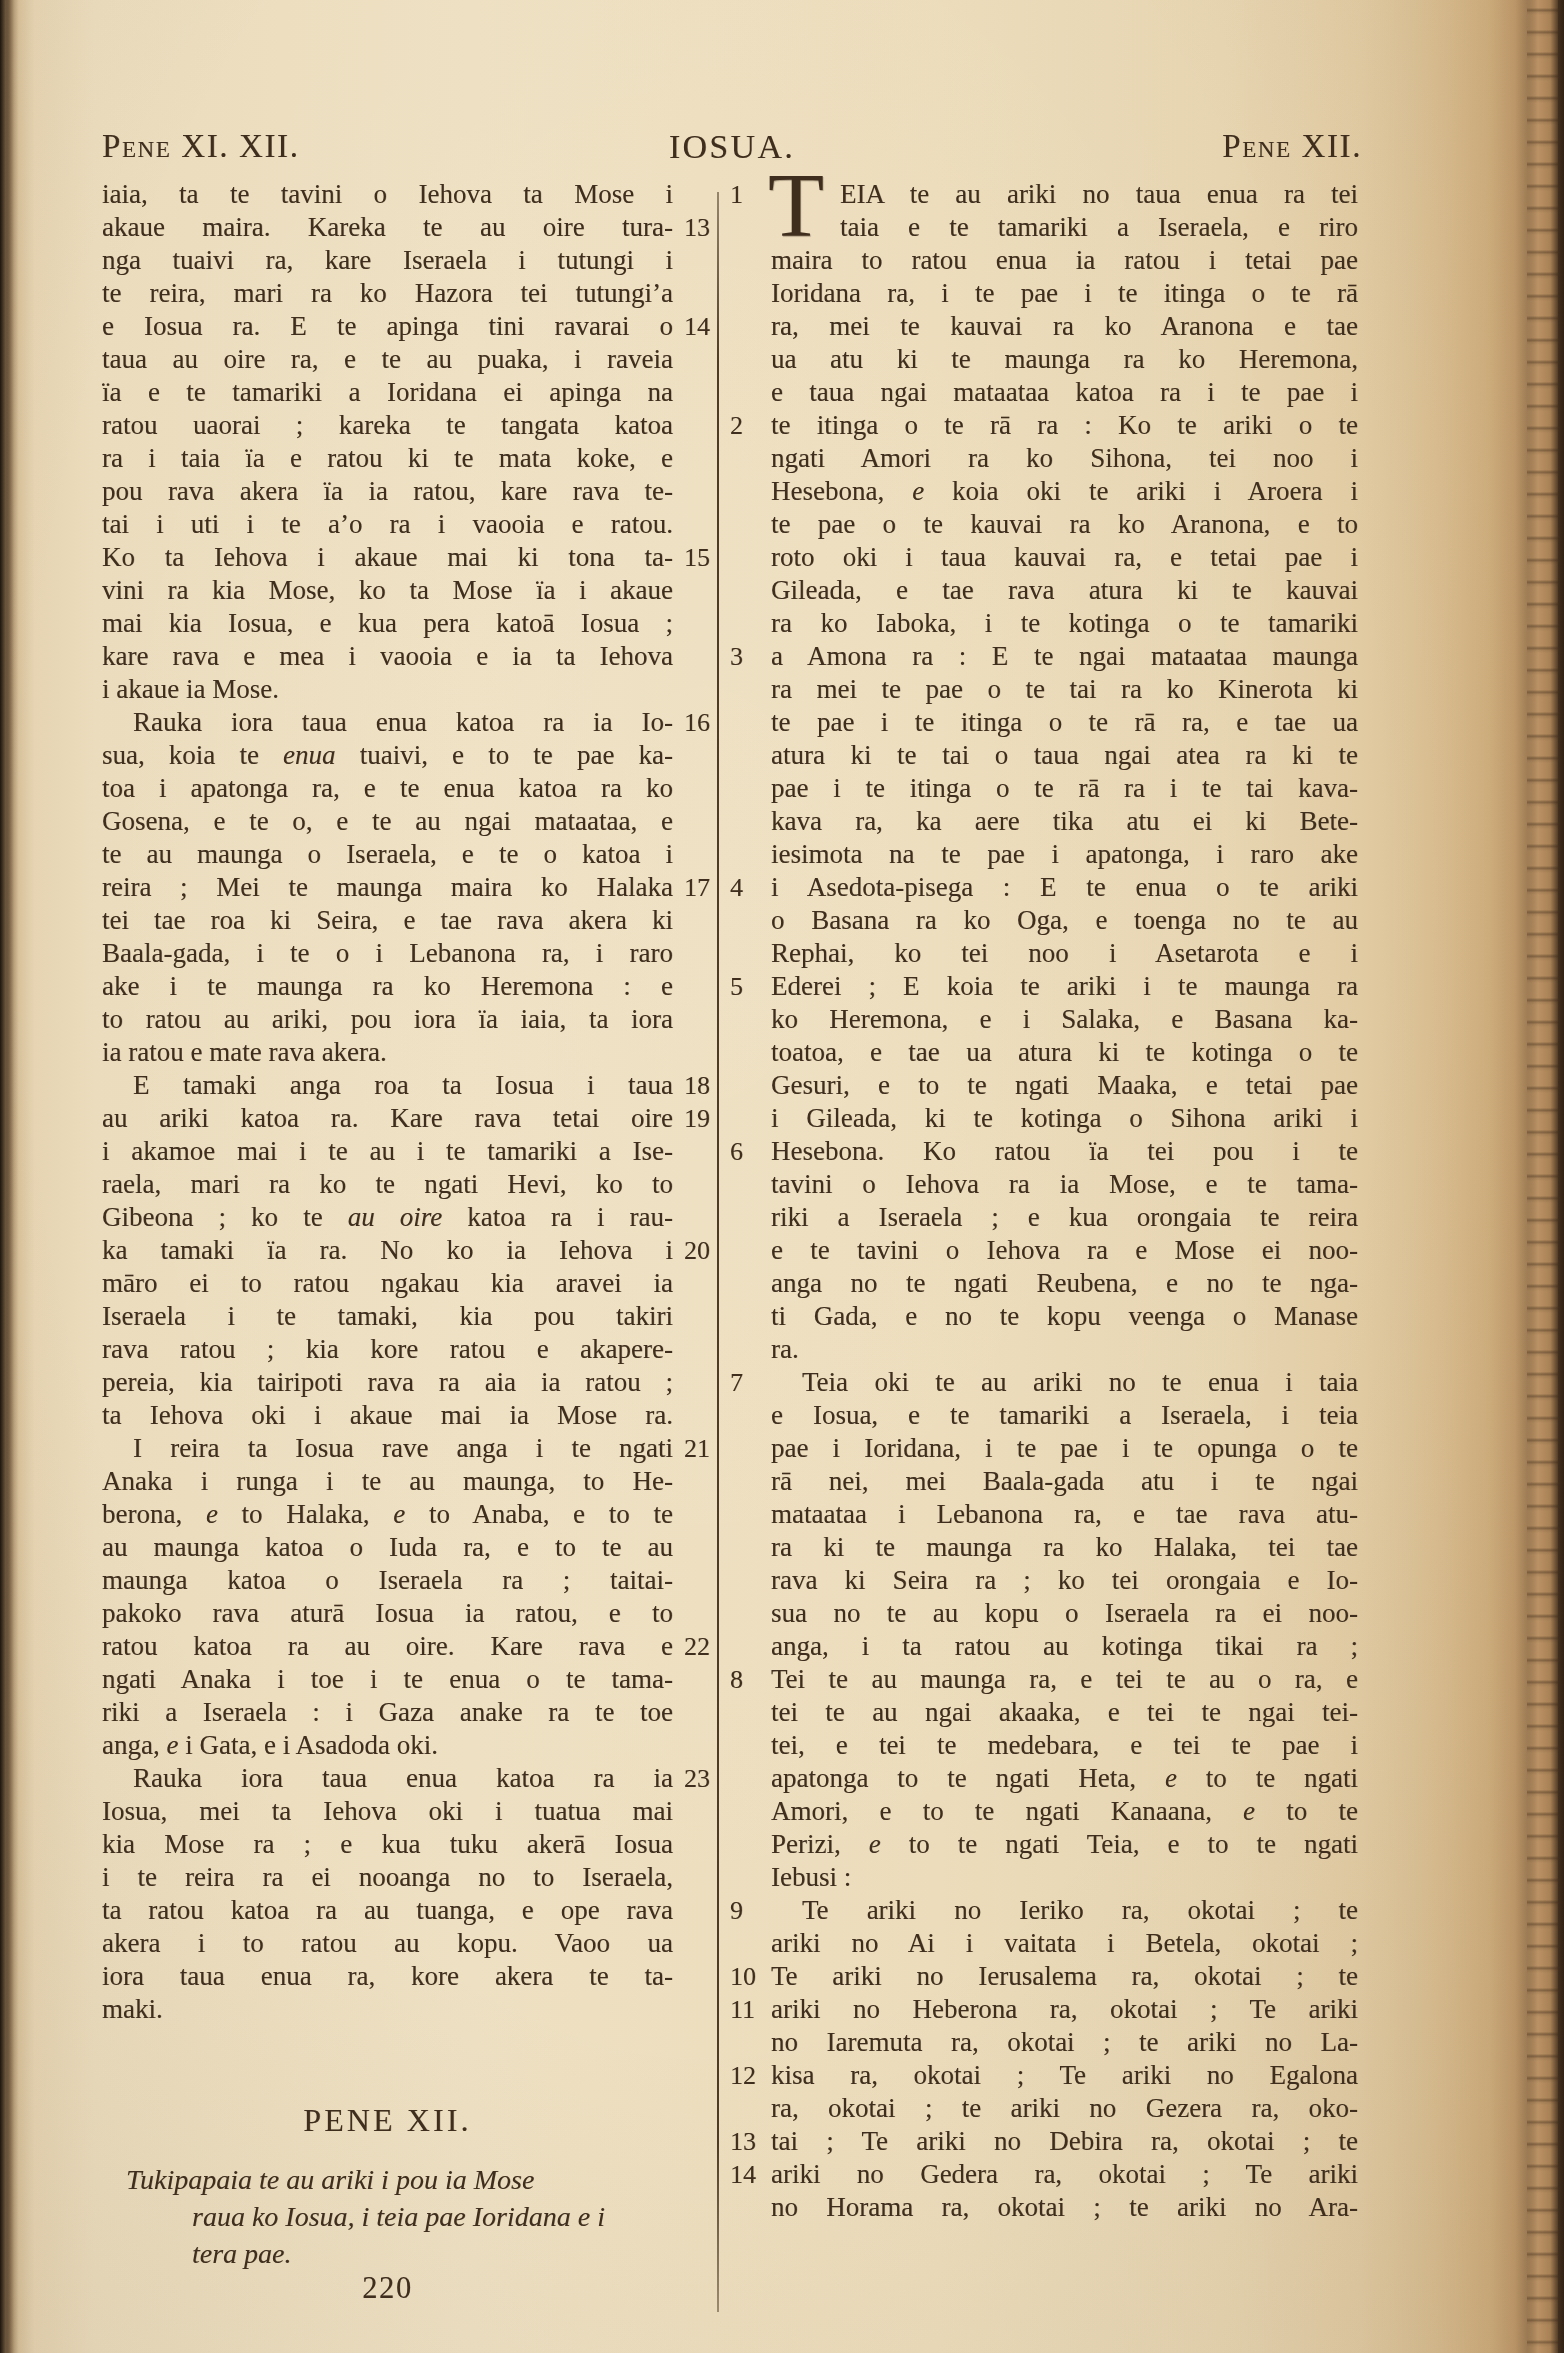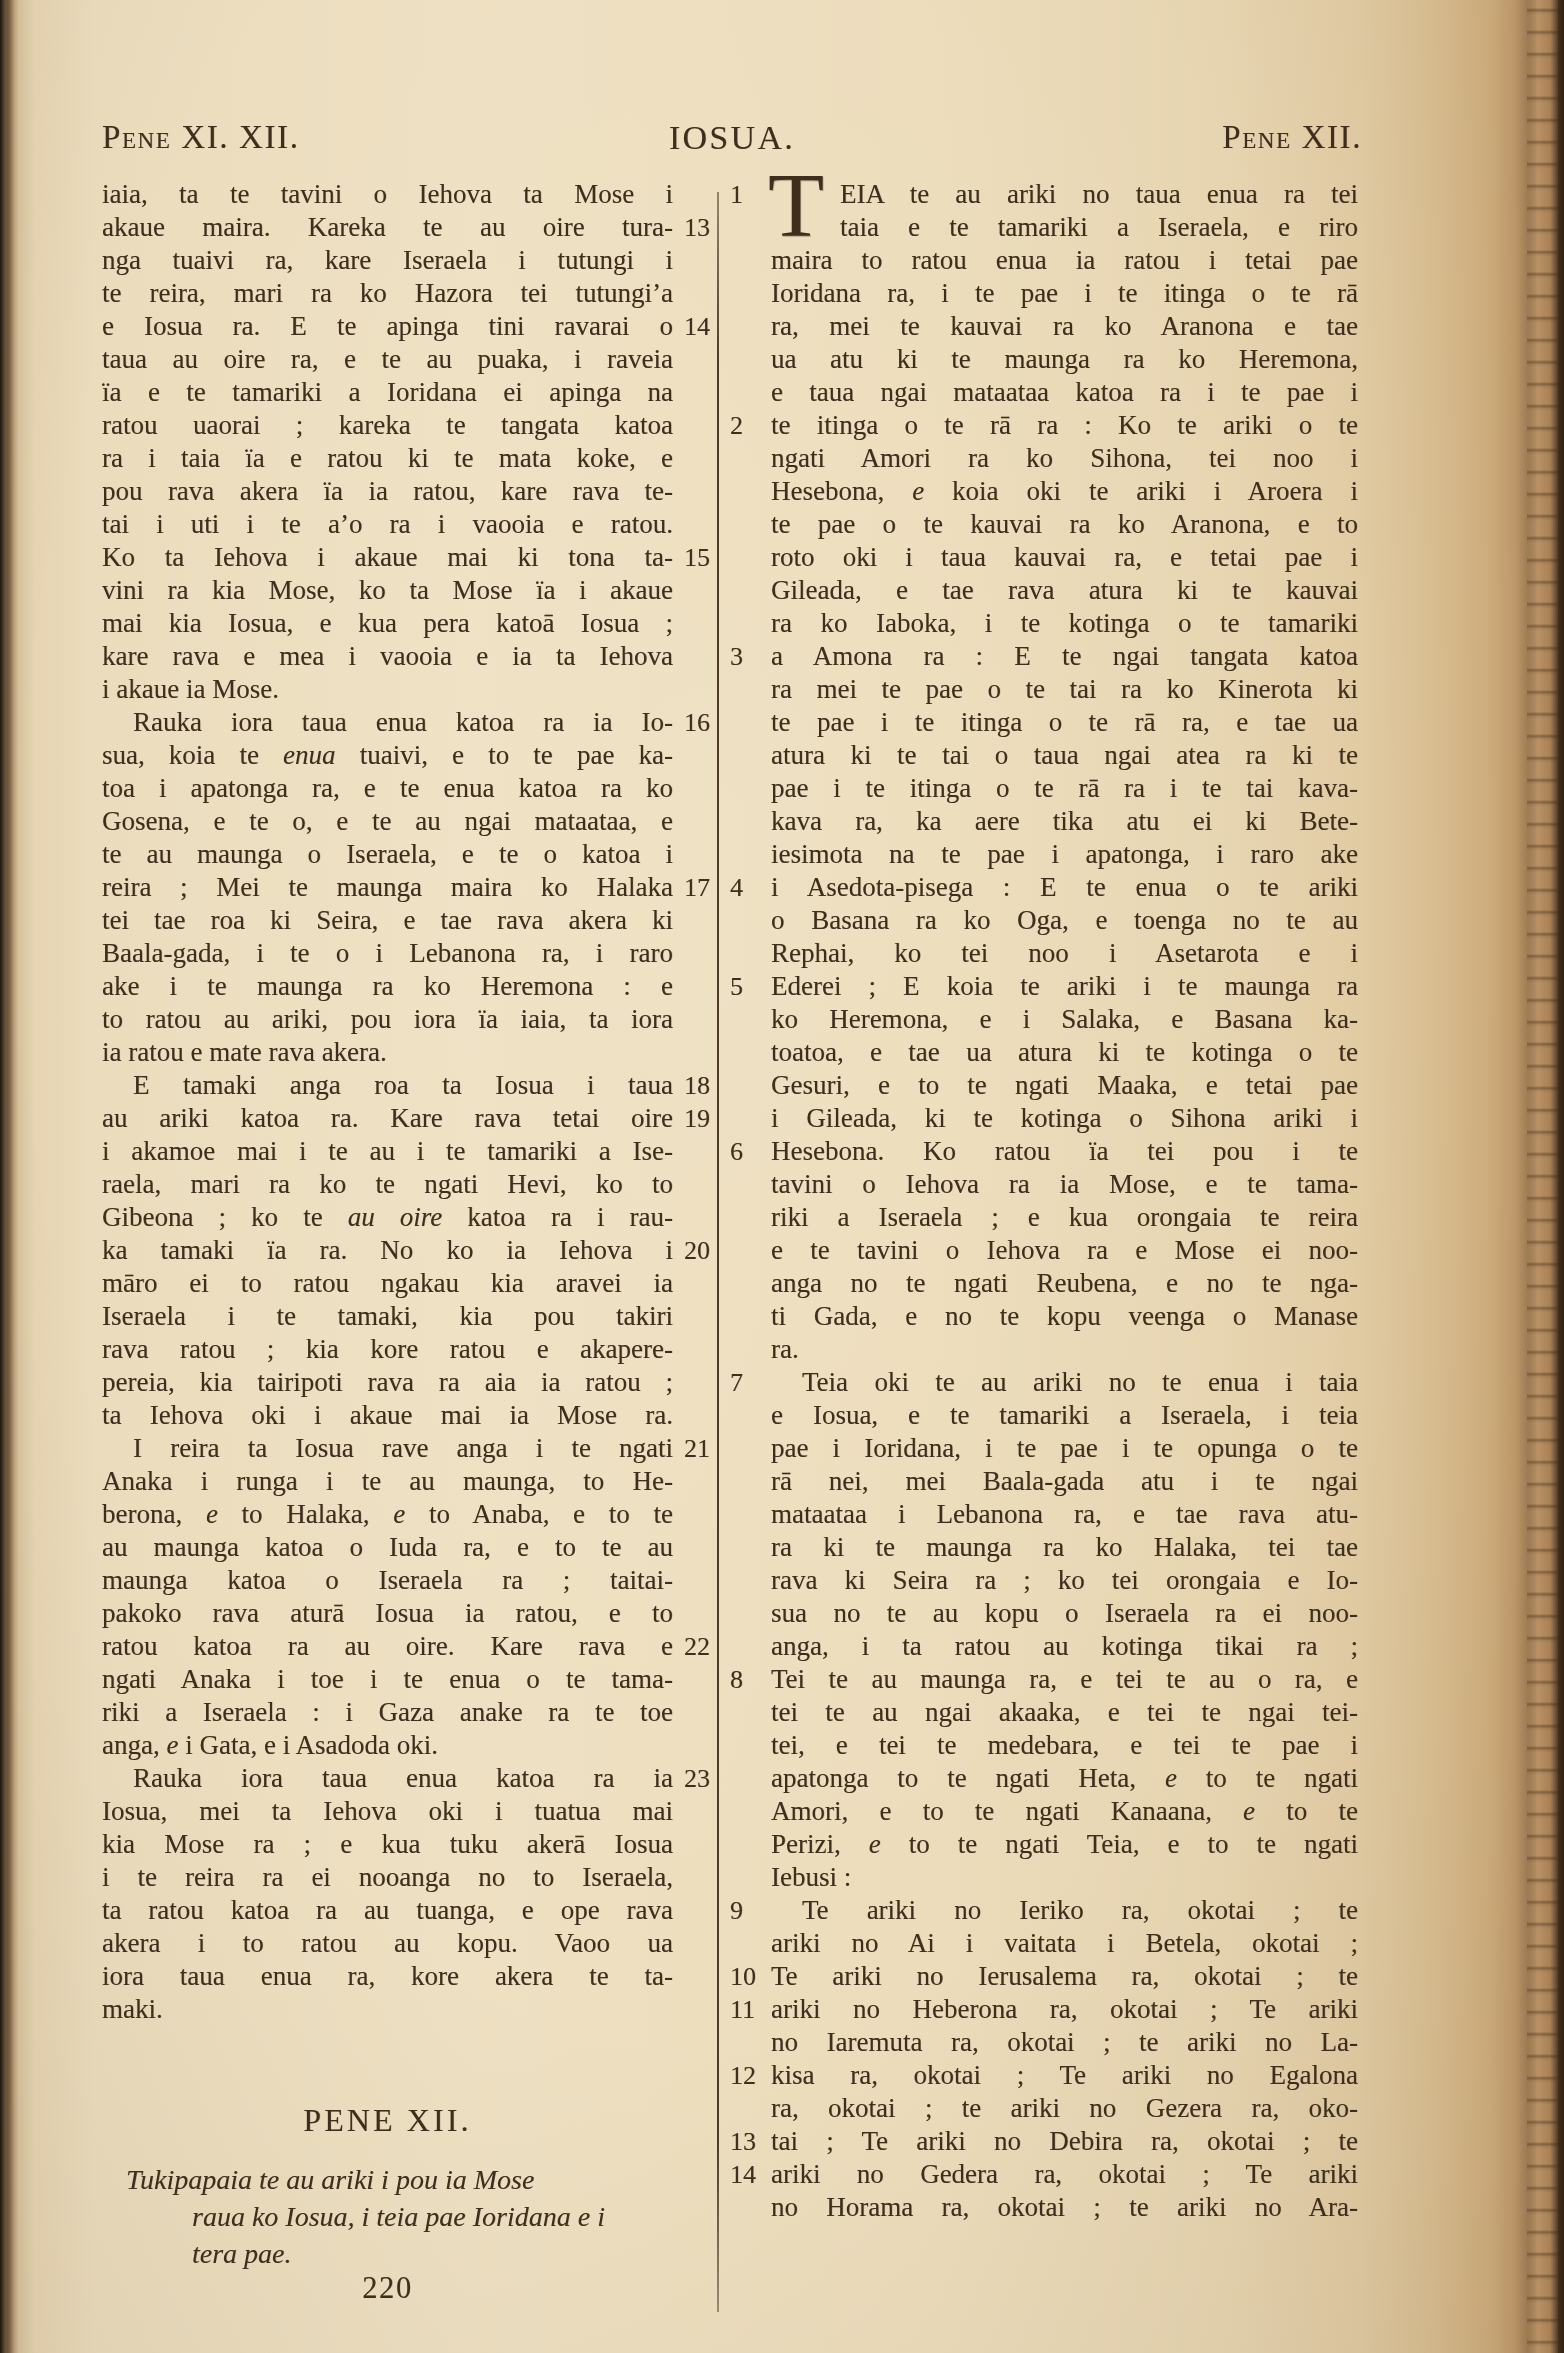--- a/index.html
+++ b/index.html
@@ -7,21 +7,21 @@
     position:relative; width:1565px; height:2354px; overflow:hidden;
     font-family:"Liberation Serif", serif;
     color:#3f2e1d;
     background:
       radial-gradient(ellipse at 45% 38%, rgba(255,252,240,0.10) 0%, rgba(0,0,0,0.00) 55%, rgba(60,40,20,0.07) 100%),
       linear-gradient(90deg,
         #241b13 0%, #55422e 0.35%, #a58a66 0.7%, #d8c29c 1.2%, #e6d4b2 2.2%,
         #ebdcbd 6%, #eee0c2 30%, #ecdcbb 60%, #e7d5b1 78%, #e1cba3 87%,
         #d9bd90 92%, #cfae7d 95.2%, #c09a6b 96.8%, #8a6a47 98.2%, #2b1d12 100%);
   }
-  .hdr{position:absolute; top:119px; font-variant:small-caps; font-size:33px; letter-spacing:1.6px;
+  .hdr{position:absolute; top:128px; font-variant:small-caps; font-size:33px; letter-spacing:1.6px;
        text-shadow:0.4px 0.4px 0.5px rgba(63,46,29,0.35);}
   .hdr-left{left:102px;}
   .hdr-center{left:102px; width:1260px; text-align:center; font-variant:normal; font-size:34px; letter-spacing:2.3px;}
   .hdr-right{left:102px; width:1260px; text-align:right;}
   .rule{position:absolute; left:717px; top:192px; width:1.6px; height:2120px;
         background:linear-gradient(180deg, rgba(78,58,38,0.55), #4e3a26 8%, #4e3a26 92%, rgba(78,58,38,0.5));}
   .col{position:absolute; top:178px; font-size:27px;}
   .col-left{left:102px; width:571px;}
   .col-right{left:771px; width:587px;}
   .ln{position:relative; height:33px; line-height:33px; text-align:justify; text-align-last:justify;
@@ -134,21 +134,21 @@
       <div class="ln"><span>ra, mei te kauvai ra ko Aranona e tae</span></div>
       <div class="ln"><span>ua atu ki te maunga ra ko Heremona,</span></div>
       <div class="ln"><span>e taua ngai mataataa katoa ra i te pae i</span></div>
       <div class="ln"><span class="verse">2</span><span>te itinga o te rā ra : Ko te ariki o te</span></div>
       <div class="ln"><span>ngati Amori ra ko Sihona, tei noo i</span></div>
       <div class="ln"><span>Hesebona, </span><span class="it">e</span><span> koia oki te ariki i Aroera i</span></div>
       <div class="ln"><span>te pae o te kauvai ra ko Aranona, e to</span></div>
       <div class="ln"><span>roto oki i taua kauvai ra, e tetai pae i</span></div>
       <div class="ln"><span>Gileada, e tae rava atura ki te kauvai</span></div>
       <div class="ln"><span>ra ko Iaboka, i te kotinga o te tamariki</span></div>
-      <div class="ln"><span class="verse">3</span><span>a Amona ra : E te ngai tangata katoa</span></div>
+      <div class="ln"><span class="verse">3</span><span>a Amona ra : E te ngai mataataa maunga</span></div>
       <div class="ln"><span>ra mei te pae o te tai ra ko Kinerota ki</span></div>
       <div class="ln"><span>te pae i te itinga o te rā ra, e tae ua</span></div>
       <div class="ln"><span>atura ki te tai o taua ngai atea ra ki te</span></div>
       <div class="ln"><span>pae i te itinga o te rā ra i te tai kava-</span></div>
       <div class="ln"><span>kava ra, ka aere tika atu ei ki Bete-</span></div>
       <div class="ln"><span>iesimota na te pae i apatonga, i raro ake</span></div>
       <div class="ln"><span class="verse">4</span><span>i Asedota-pisega : E te enua o te ariki</span></div>
       <div class="ln"><span>o Basana ra ko Oga, e toenga no te au</span></div>
       <div class="ln"><span>Rephai, ko tei noo i Asetarota e i</span></div>
       <div class="ln"><span class="verse">5</span><span>Ederei ; E koia te ariki i te maunga ra</span></div>

